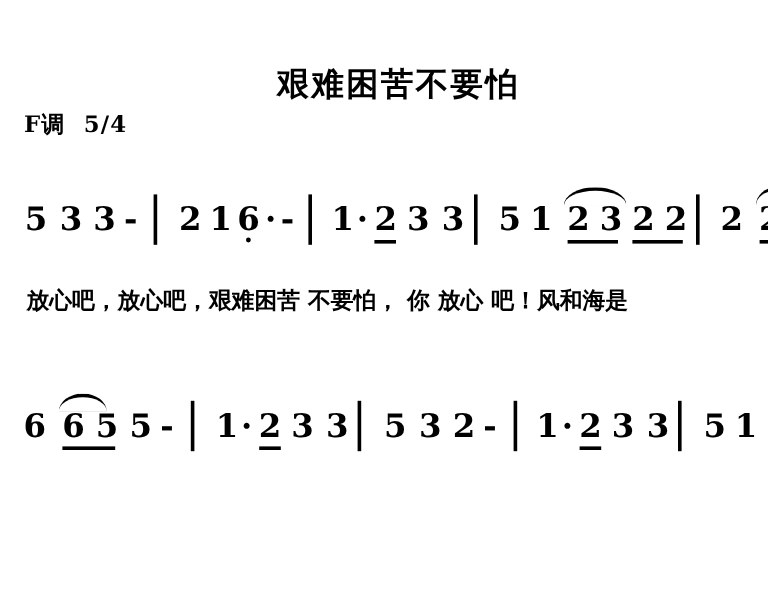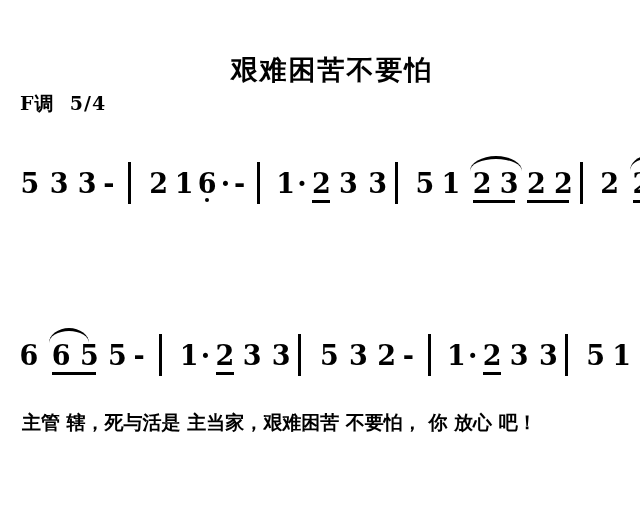--- a/index.html
+++ b/index.html
@@ -211,20 +211,21 @@
     
     <span class="gap" style="width:8px"></span>
     
     
     
     
     
     
   </div>
 
+  <div class="lyric-row">放心吧，放心吧，艰难困苦 不要怕，  你 放心 吧！风和海是</div>
 </div>
 
 <div class="system" id="system-2">
 
   <div class="note-row">
 
     
     <span class="note" style="width:22px">6</span>
     <span class="gap" style="width:0px;position:relative">
       <span class="slur" style="left:4px;width:40px;top:6px"></span>
@@ -280,14 +281,13 @@
     <span class="gap" style="width:0px;position:relative">
       
     </span>
     
     
     
     
     
   </div>
 
-  <div class="lyric-row">主管  辖，死与活是 主当家，艰难困苦 不要怕，  你 放心 吧！</div>
 </div>
 
 </body></html>

